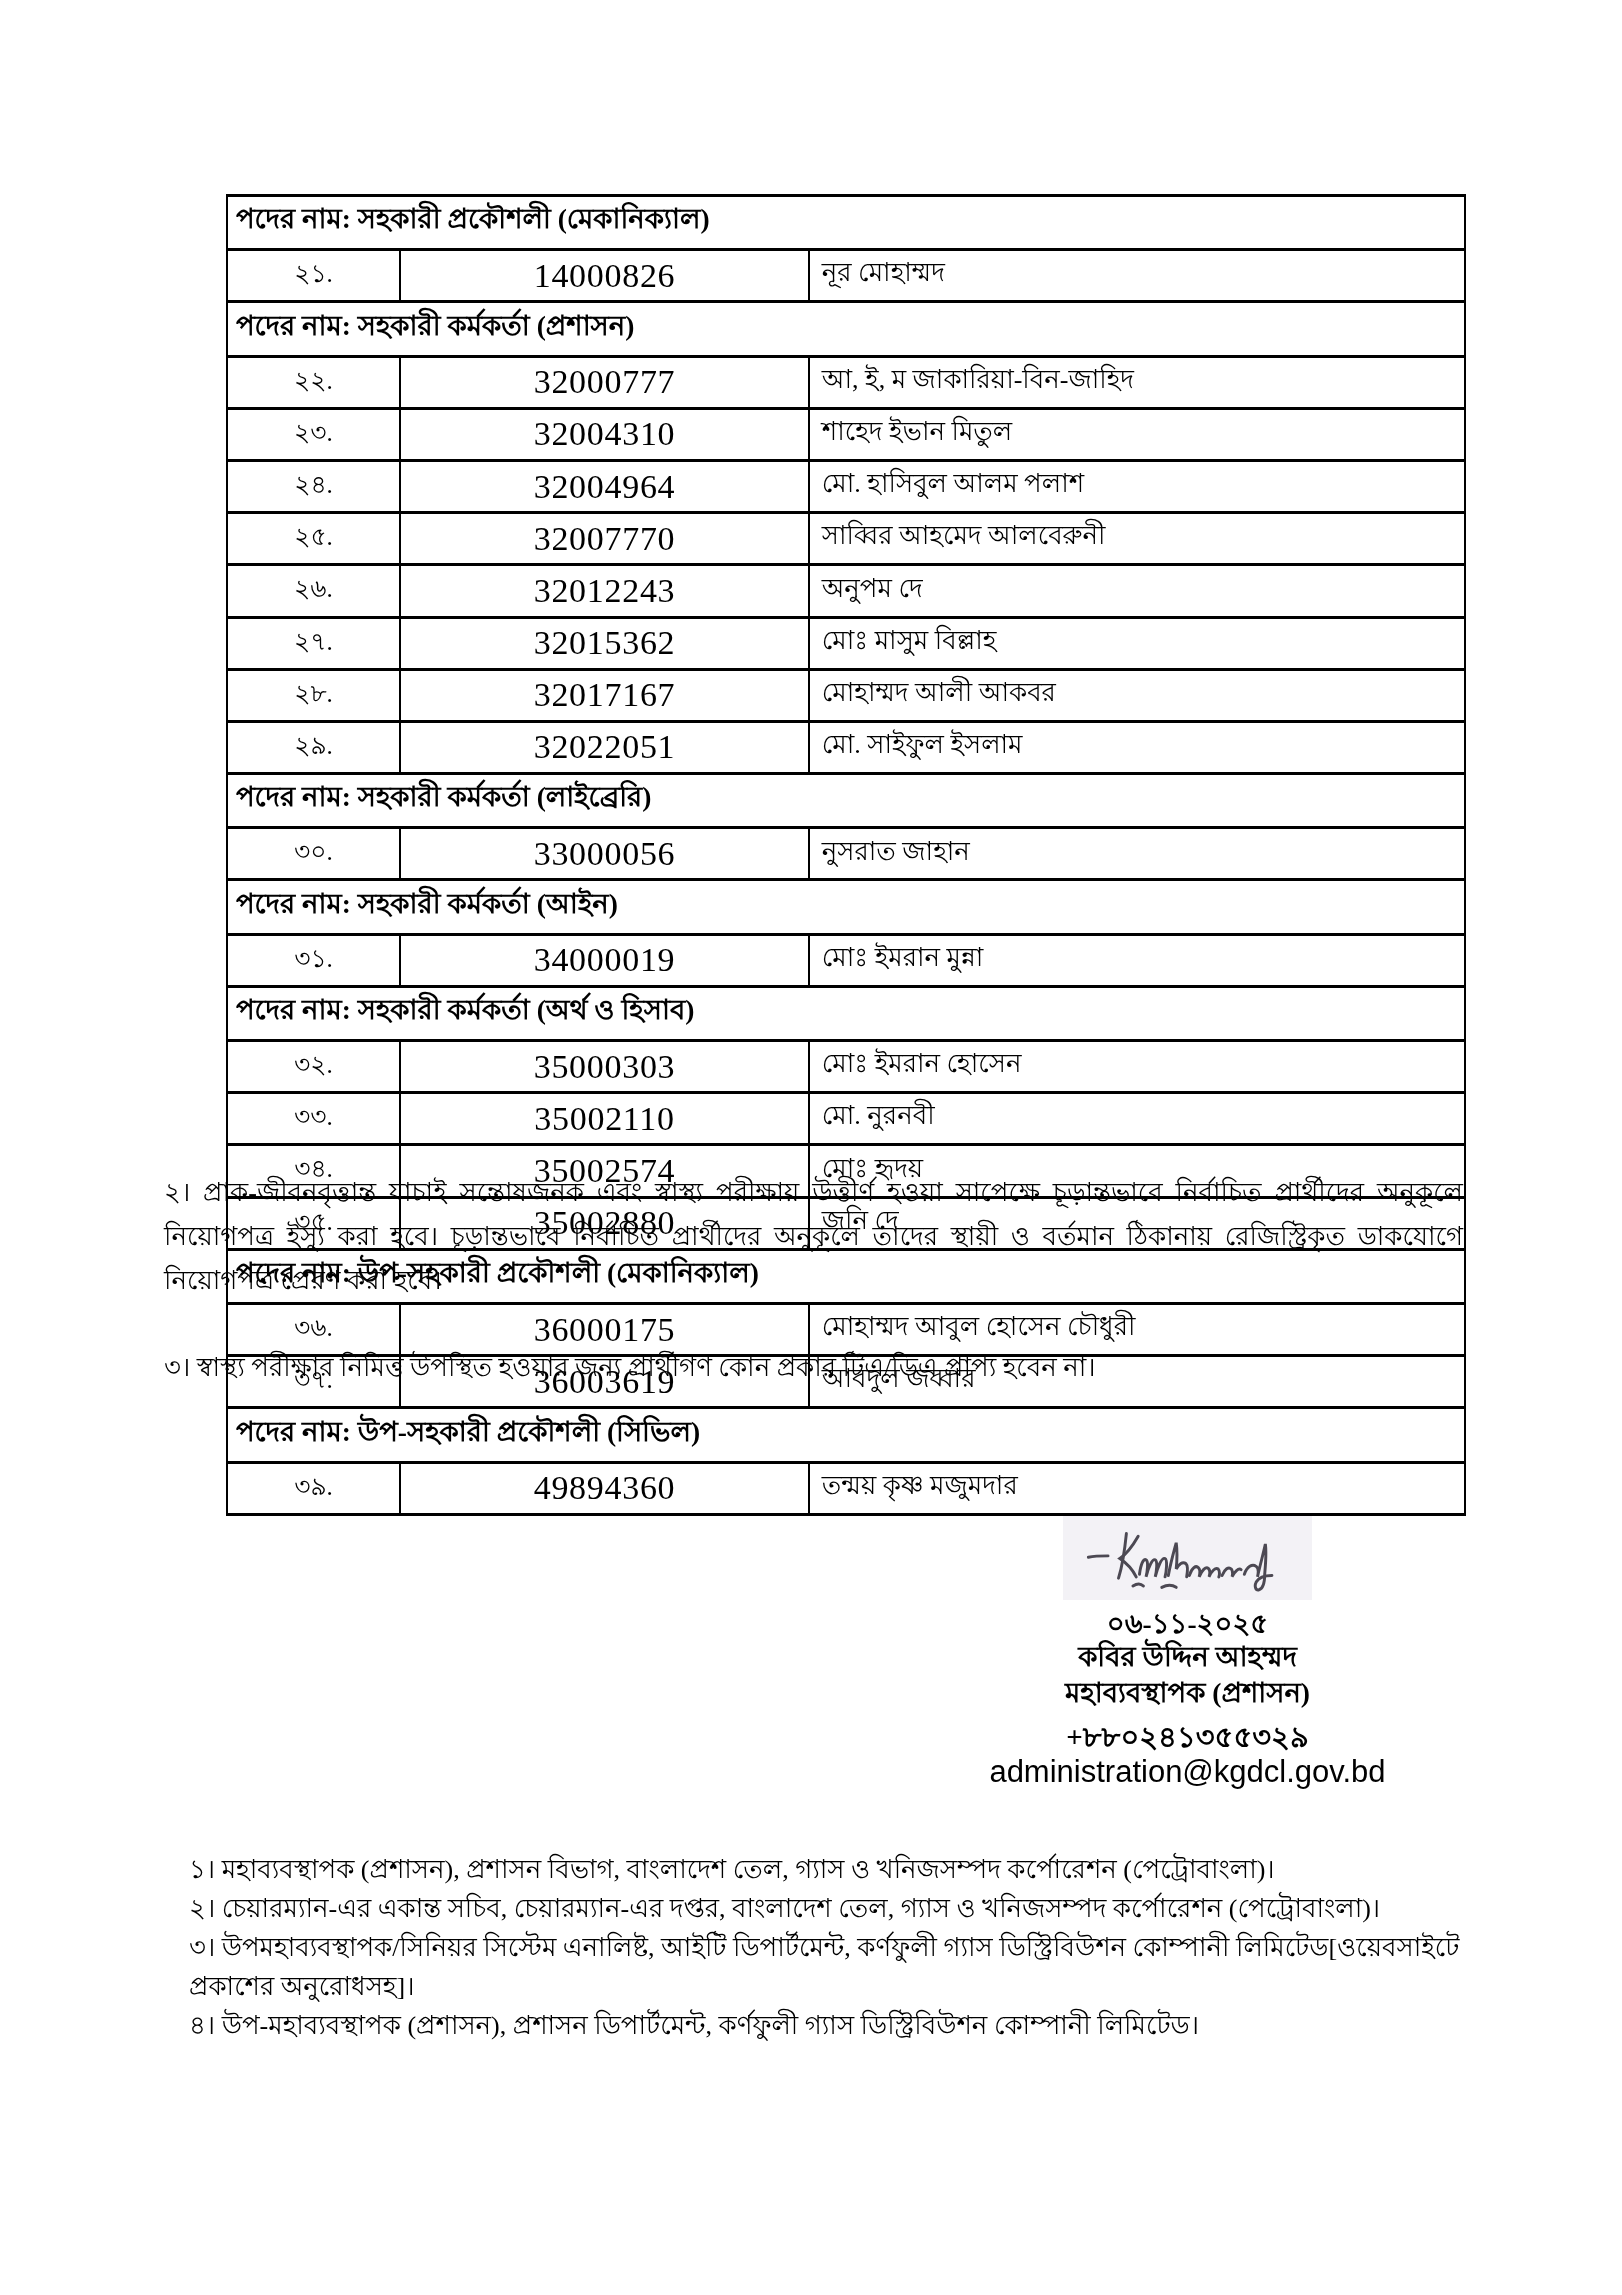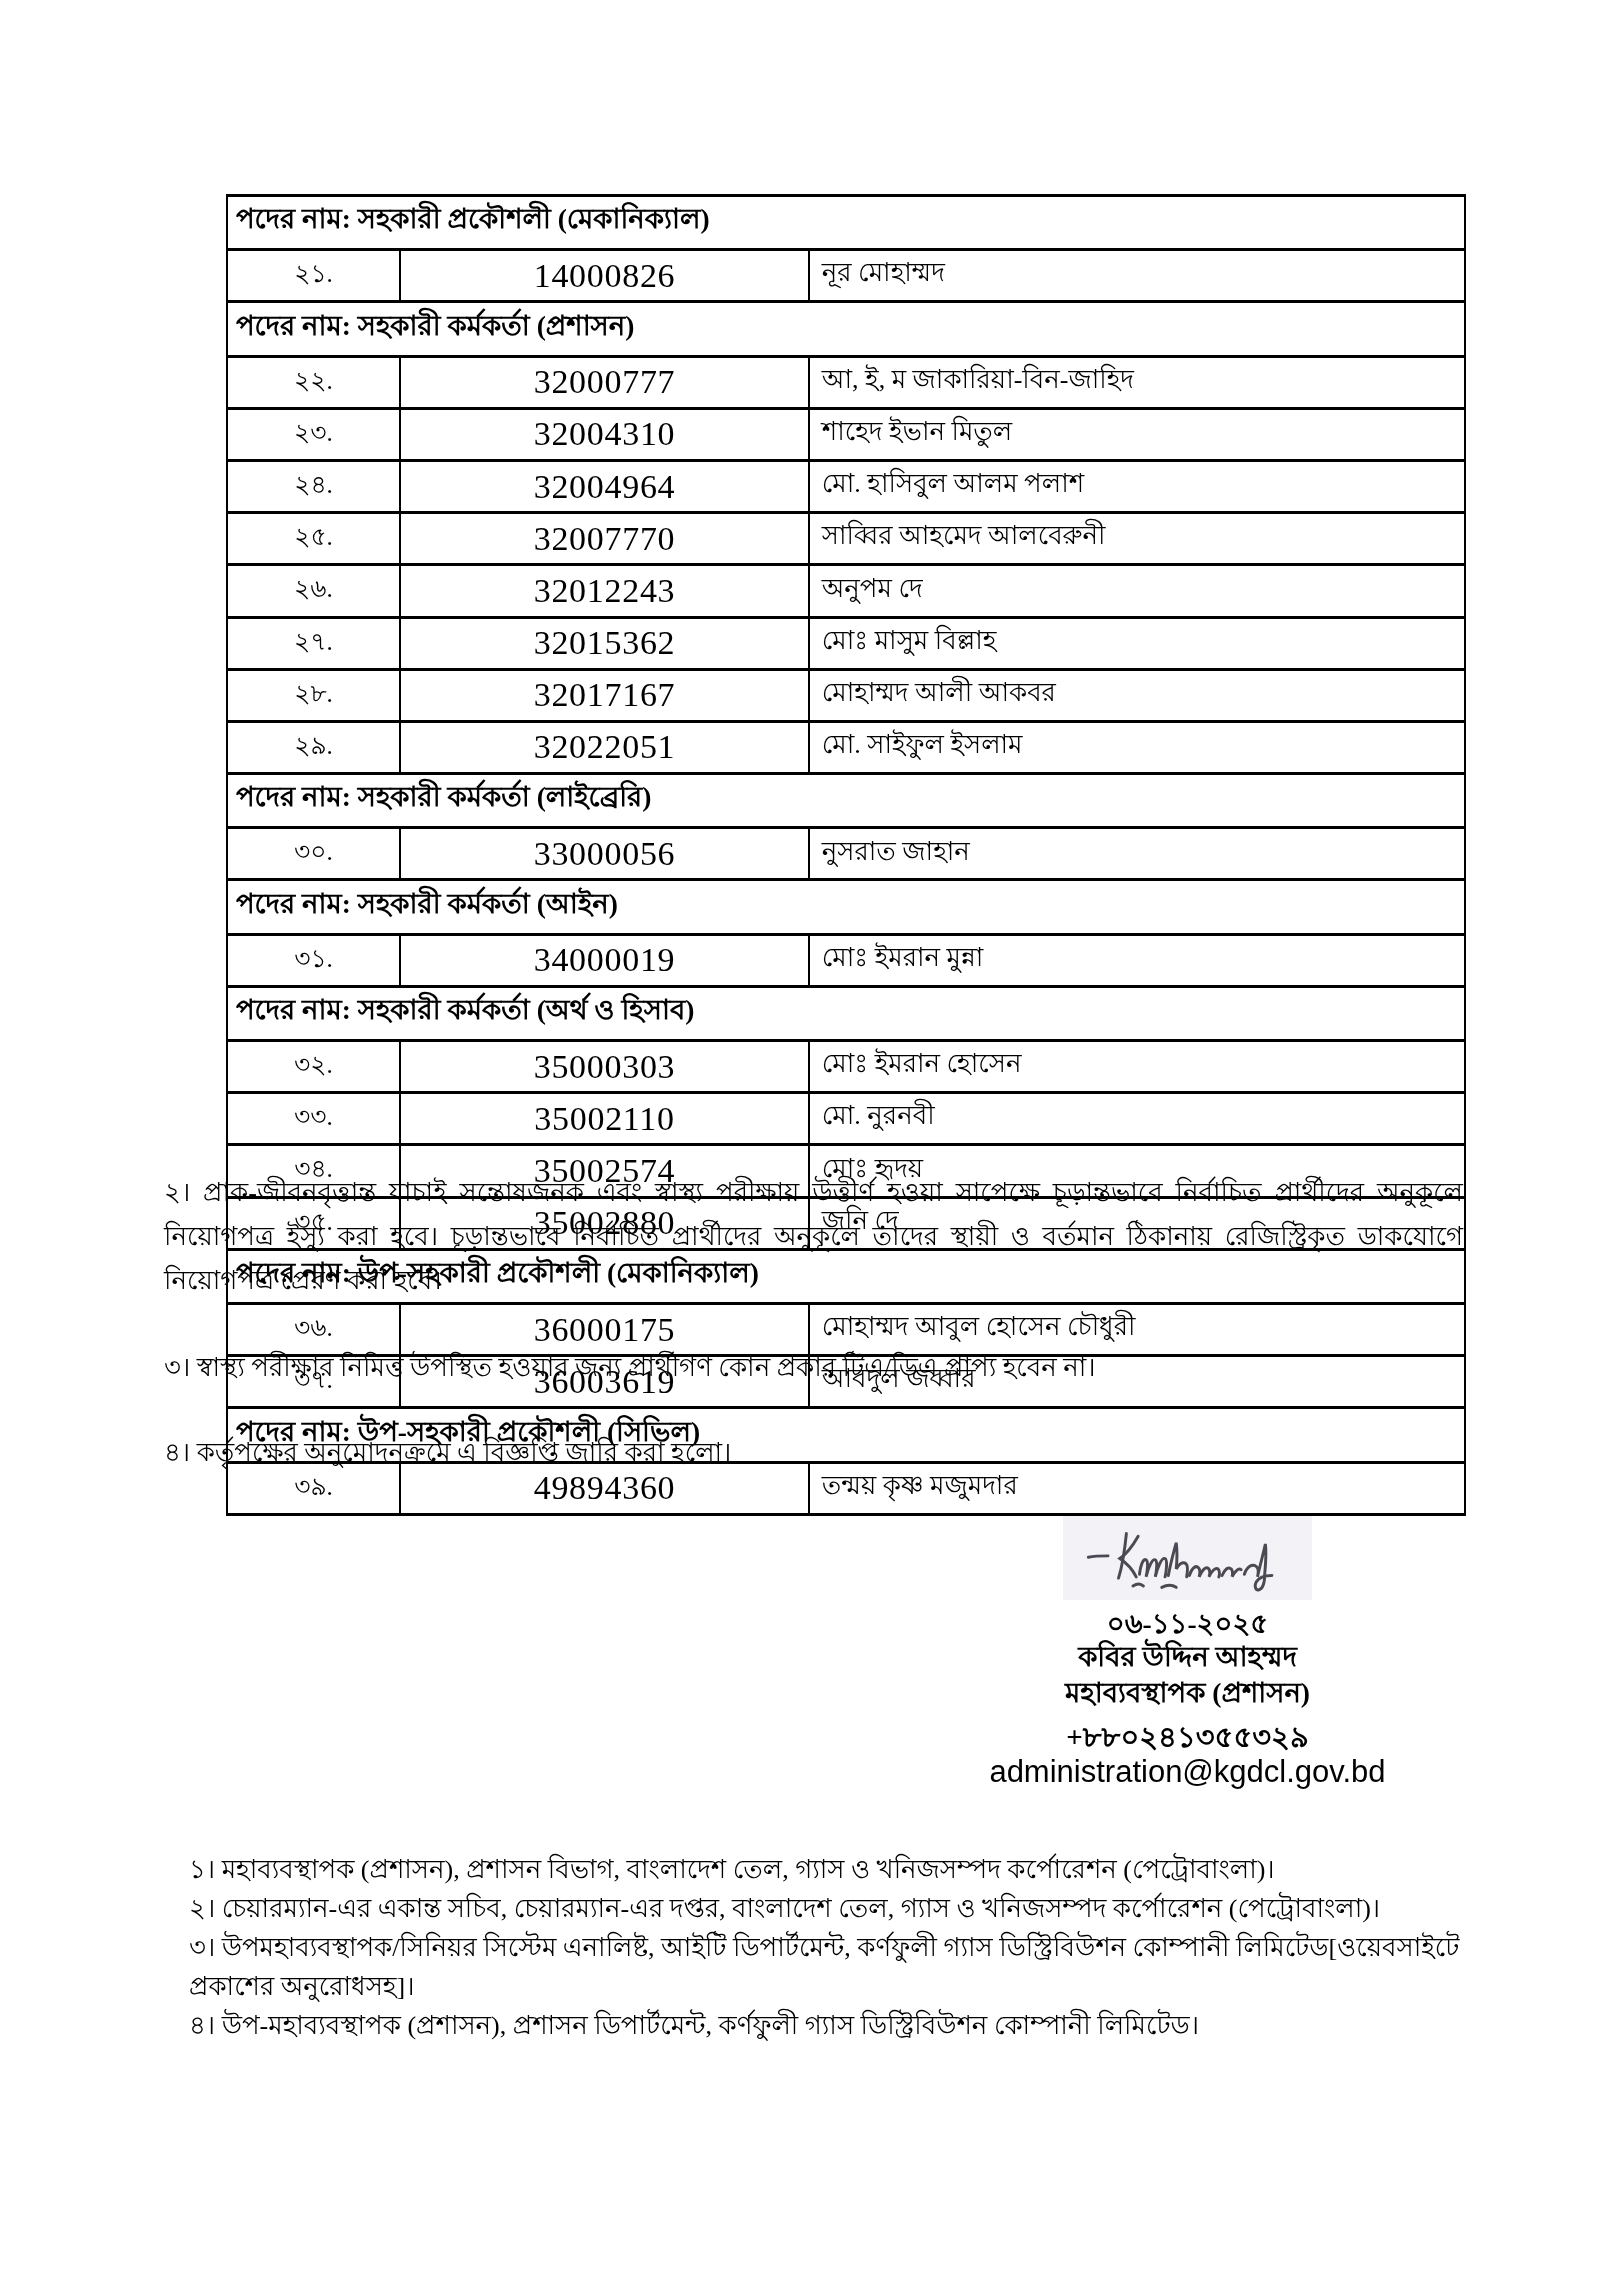--- a/index.html
+++ b/index.html
@@ -243,21 +243,20 @@
             <td class="cell-serial">৩৯.</td>
             <td class="cell-roll">49894360</td>
             <td class="cell-name">তন্ময় কৃষ্ণ মজুমদার</td>
           </tr>
         </tbody>
     </table>
   </div>
 
   <div class="para" id="para-2">২। প্রাক-জীবনবৃত্তান্ত যাচাই সন্তোষজনক এবং স্বাস্থ্য পরীক্ষায় উত্তীর্ণ হওয়া সাপেক্ষে চূড়ান্তভাবে নির্বাচিত প্রার্থীদের অনুকূলে নিয়োগপত্র ইস্যু করা হবে। চূড়ান্তভাবে নির্বাচিত প্রার্থীদের অনুকূলে তাদের স্থায়ী ও বর্তমান ঠিকানায় রেজিস্ট্রিকৃত ডাকযোগে নিয়োগপত্র প্রেরণ করা হবে।</div>
   <div class="para" id="para-3">৩। স্বাস্থ্য পরীক্ষার নিমিত্ত উপস্থিত হওয়ার জন্য প্রার্থীগণ কোন প্রকার টিএ/ডিএ প্রাপ্য হবেন না।</div>
-  <div class="para" id="para-4">৪। কর্তৃপক্ষের অনুমোদনক্রমে এ বিজ্ঞপ্তি জারি করা হলো।</div>
 
   <div class="signature-block">
     <div class="signature-scan">
       <svg width="236" height="79" viewBox="0 0 360 120">
         <g fill="none" stroke="#4c4953" stroke-width="4.5" stroke-linecap="round">
           <path d="M28,58 C38,56 48,56 58,56"></path>
           <path d="M86,22 C84,42 79,74 74,90"></path>
           <path d="M104,26 C96,40 88,52 76,60 C88,68 96,78 101,88"></path>
           <path d="M106,84 C108,68 112,60 116,62 C120,64 118,80 116,88 C120,72 126,60 130,62 C134,64 132,80 130,88 C134,72 140,58 145,60 C149,62 147,80 145,88"></path>
           <path d="M150,86 C154,64 160,44 162,36 C164,50 163,66 162,76 C166,68 172,64 177,68 C180,71 179,82 178,88"></path>

